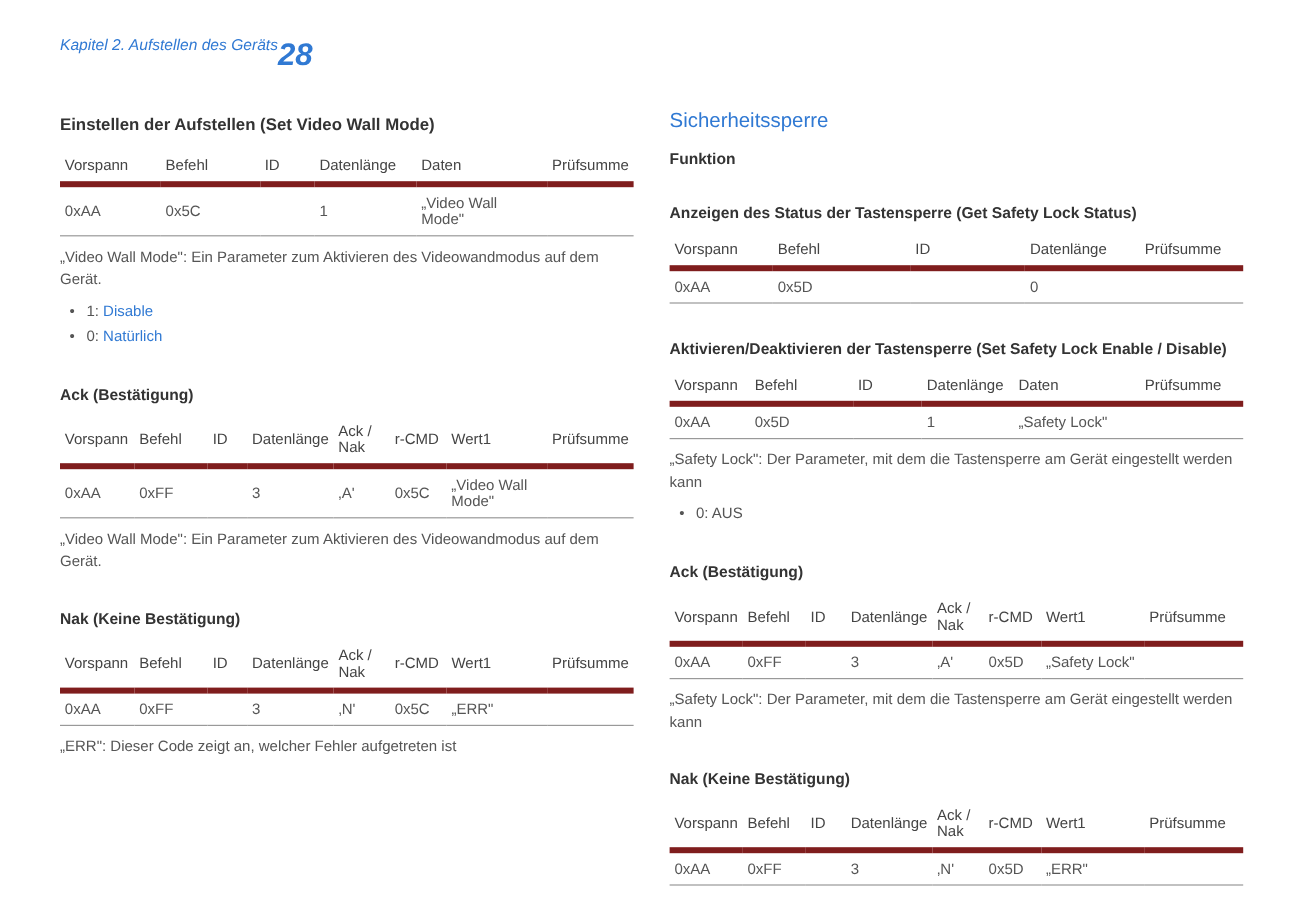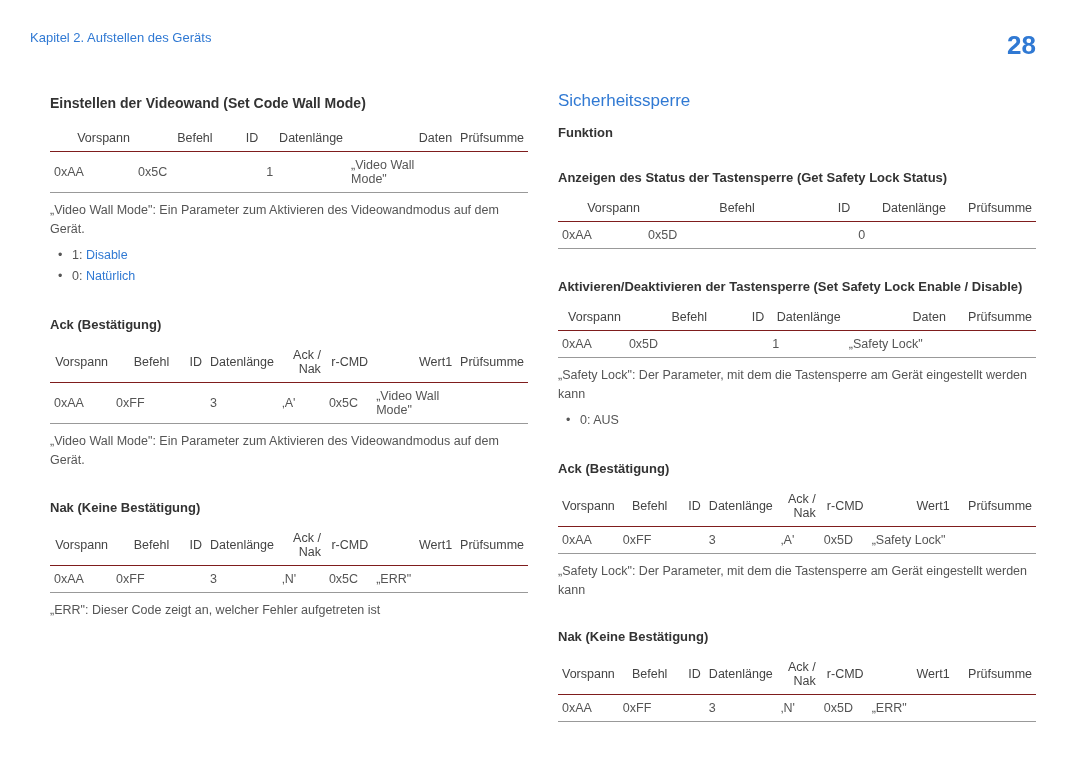--- a/index.html
+++ b/index.html
@@ -1,48 +1,48 @@
 <!DOCTYPE html>
 <html><head>
   <meta charset="utf-8">
   <style>
     * { box-sizing: border-box; margin: 0; padding: 0; }
     body { font-family: Arial, Helvetica, sans-serif; font-size: 13px; color: #333; width: 1080px; height: 763px; background: #fff; position: relative; }
-    .page-header { display: flex; justify-content: space-between; align-items: flex-start; padding: 30px 44px 0 30px; }
+    .page-header { display: flex; justify-content: flex-start; align-items: flex-start; padding: 30px 44px 0 50px; font-style: italic; }
     .chapter-title { color: #3079d3; font-size: 13px; font-weight: 500; }
     .page-number { color: #3079d3; font-size: 26px; font-weight: 600; }
     .content { display: flex; padding: 30px 44px 0 50px; gap: 30px; }
     .column { flex: 1; }
     .section-heading { font-size: 14px; font-weight: 600; color: #333; margin-bottom: 14px; margin-top: 4px; }
     .subsection-heading { font-size: 13px; font-weight: 600; color: #333; margin-top: 30px; margin-bottom: 10px; }
     .main-heading { color: #3079d3; font-size: 17px; font-weight: 500; margin-bottom: 14px; }
     table { width: 100%; border-collapse: collapse; font-size: 12.5px; }
     th, td { text-align: left; padding: 6px 4px; color: #555; font-weight: normal; }
-    th { border-bottom: 1px solid #7f1d1d; color: #444; text-align: right; }
+    th { border-bottom: 5px solid #7f1d1d; color: #444; }
     tr.data-row td { border-bottom: 1px solid #999; }
     .note { font-size: 12.5px; color: #555; margin-top: 8px; line-height: 1.5; }
     ul.bullets { list-style: none; margin-top: 6px; margin-left: 8px; }
     ul.bullets li { font-size: 12.5px; color: #555; line-height: 1.7; padding-left: 14px; position: relative; }
     ul.bullets li::before { content: "•"; position: absolute; left: 0; color: #555; }
     .link-blue { color: #3079d3; }
     .gray-text { color: #888; }
   </style>
 </head>
 <body>
 
 <div class="page-header">
   <div class="chapter-title">Kapitel 2. Aufstellen des Geräts</div>
   <div class="page-number">28</div>
 </div>
 
 <div class="content">
 
   <div class="column">
 
-    <div class="section-heading">Einstellen der Videowand (Set Code Wall Mode)</div>
+    <div class="section-heading">Einstellen der Aufstellen (Set Video Wall Mode)</div>
 
     <table>
       <tbody>
           <tr>
         <th style="width:18%">Vorspann</th>
         <th style="width:18%">Befehl</th>
         <th style="width:10%">ID</th>
         <th style="width:18%">Datenlänge</th>
         <th style="width:24%">Daten</th>
         <th>Prüfsumme</th>

